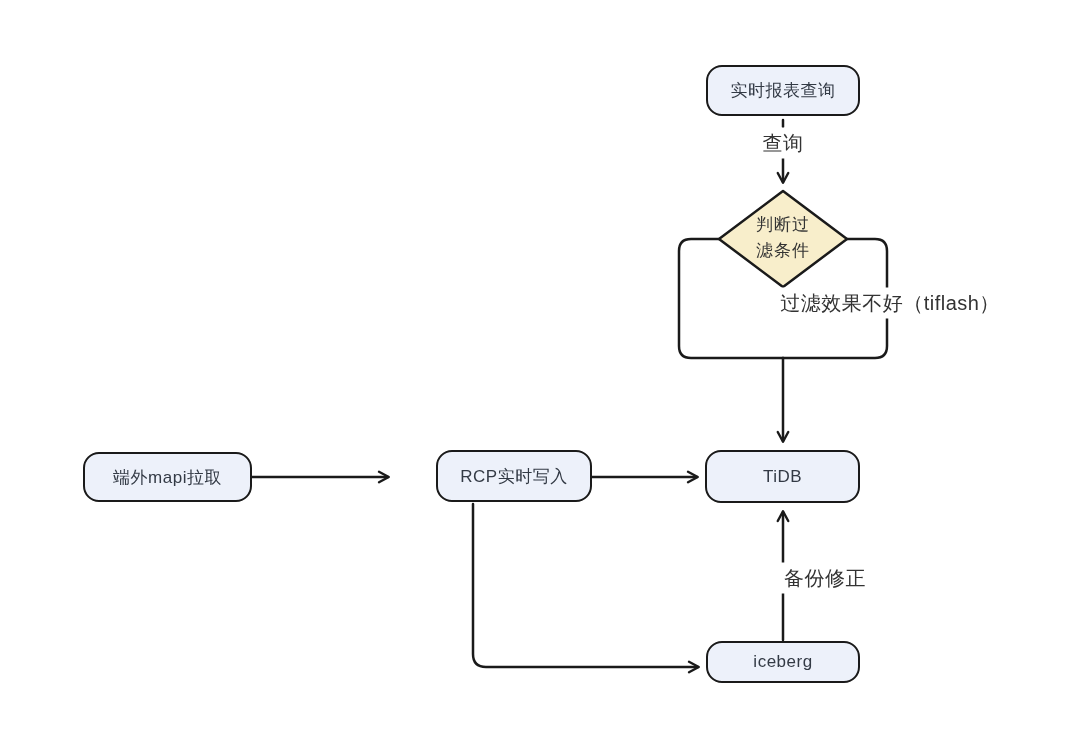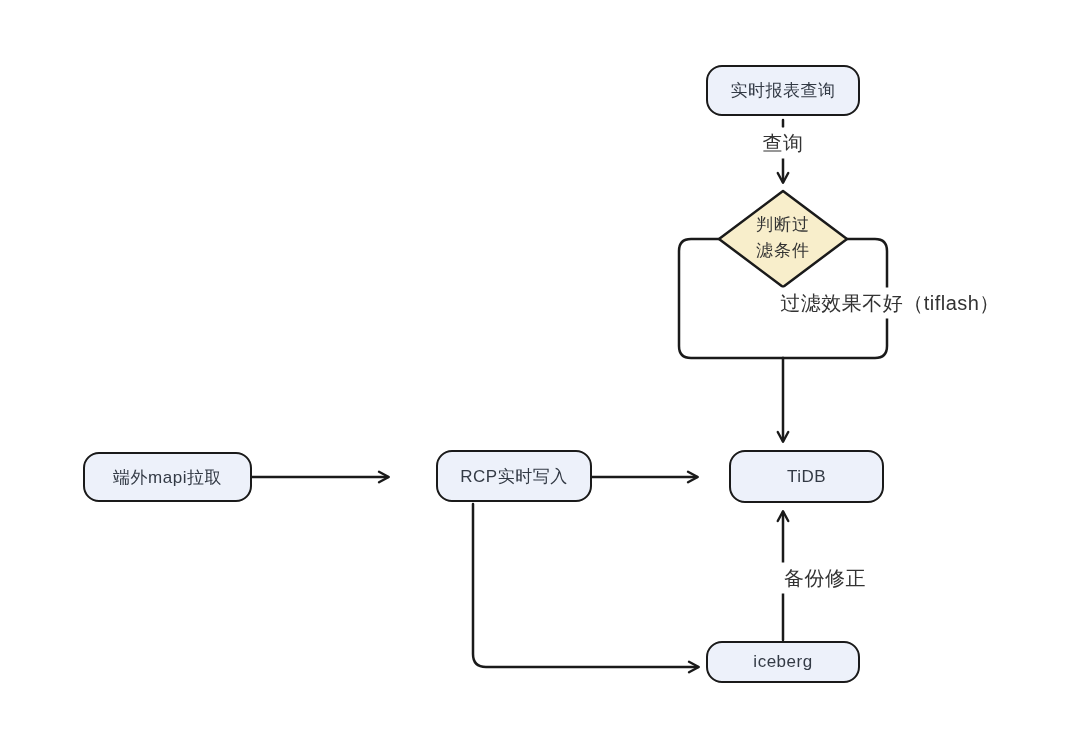--- a/index.html
+++ b/index.html
@@ -48,21 +48,21 @@
     display: flex;
     align-items: center;
     justify-content: center;
     font-size: 17px;
     color: var(--node-text, #333a45);
     letter-spacing: 0.5px;
   }
   .node-report-query { left: 706px; top: 65px;  width: 154px; height: 51px; }
   .node-mapi-pull    { left: 83px;  top: 452px; width: 169px; height: 50px; }
   .node-rcp-write    { left: 396px; top: 450px; width: 156px; height: 52px; margin-left: 40px; }
-  .node-tidb         { left: 729px; top: 450px; width: 155px; height: 53px; }
+  .node-tidb         { left: 705px; top: 450px; width: 155px; height: 53px; }
   .node-iceberg      { left: 706px; top: 641px; width: 154px; height: 42px; }
   .diamond-label {
     position: absolute;
     left: 723px; top: 212px;
     width: 120px;
     text-align: center;
     font-size: 17px;
     line-height: 26px;
     color: var(--text, #333333);
     letter-spacing: 1px;

